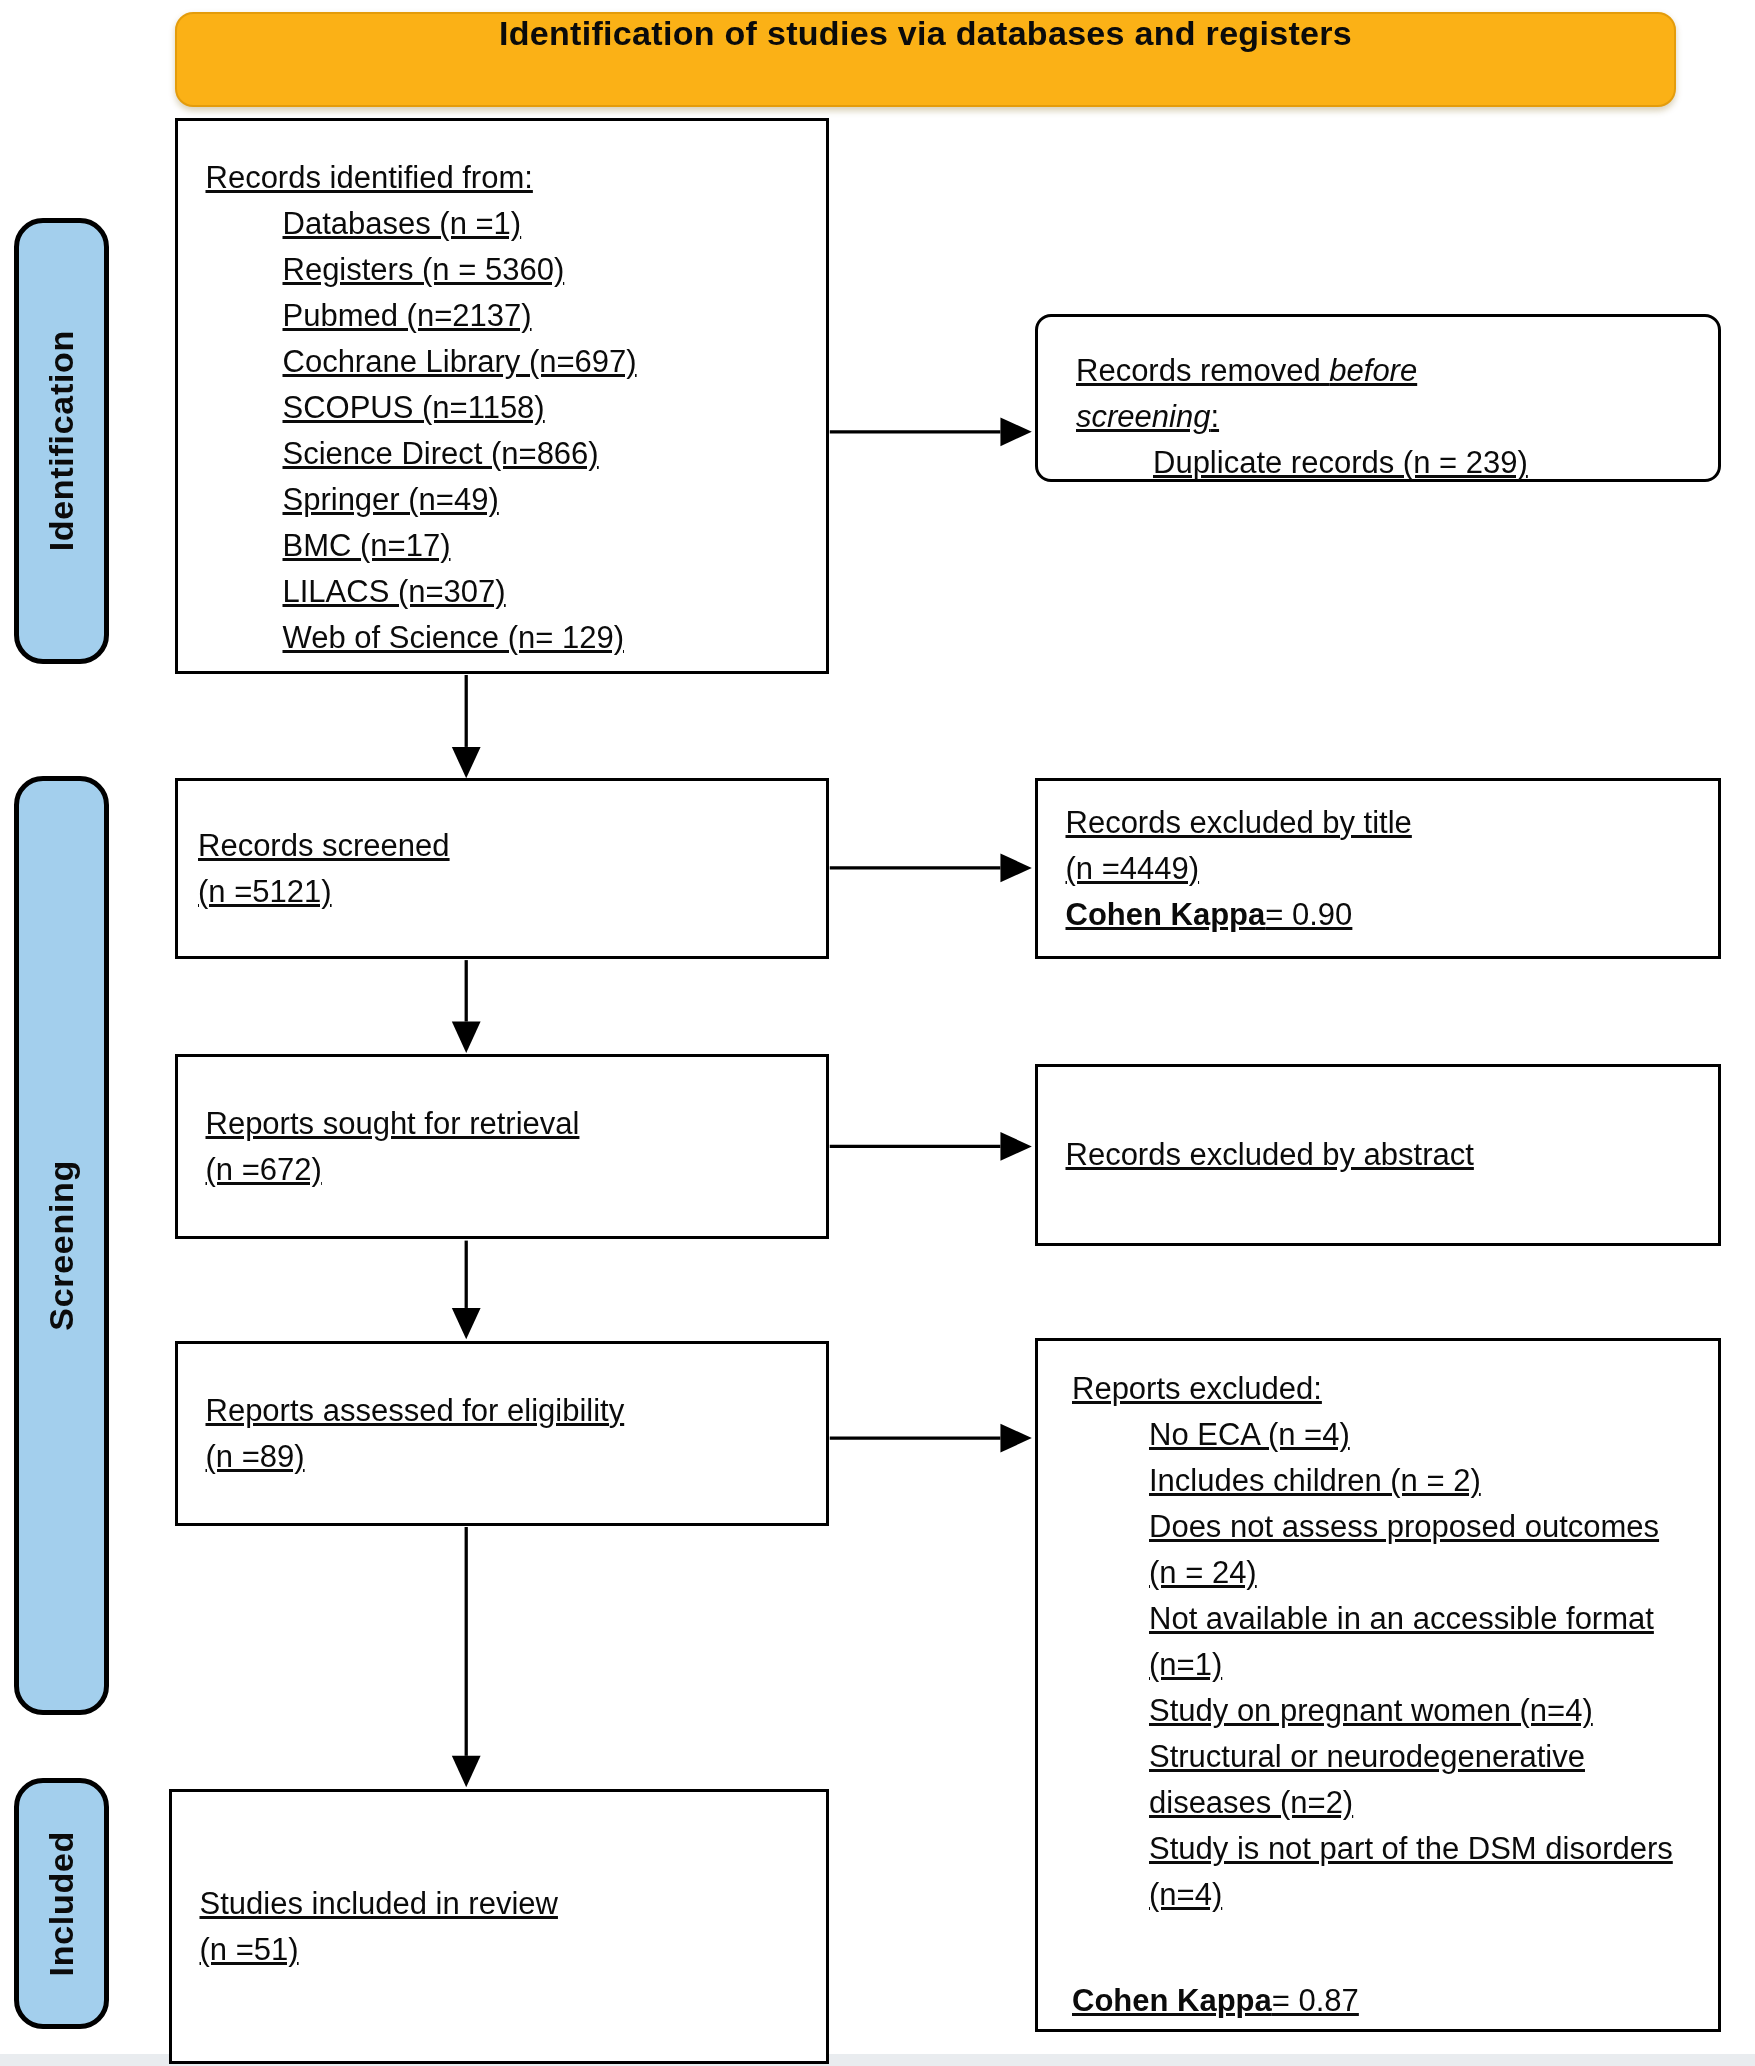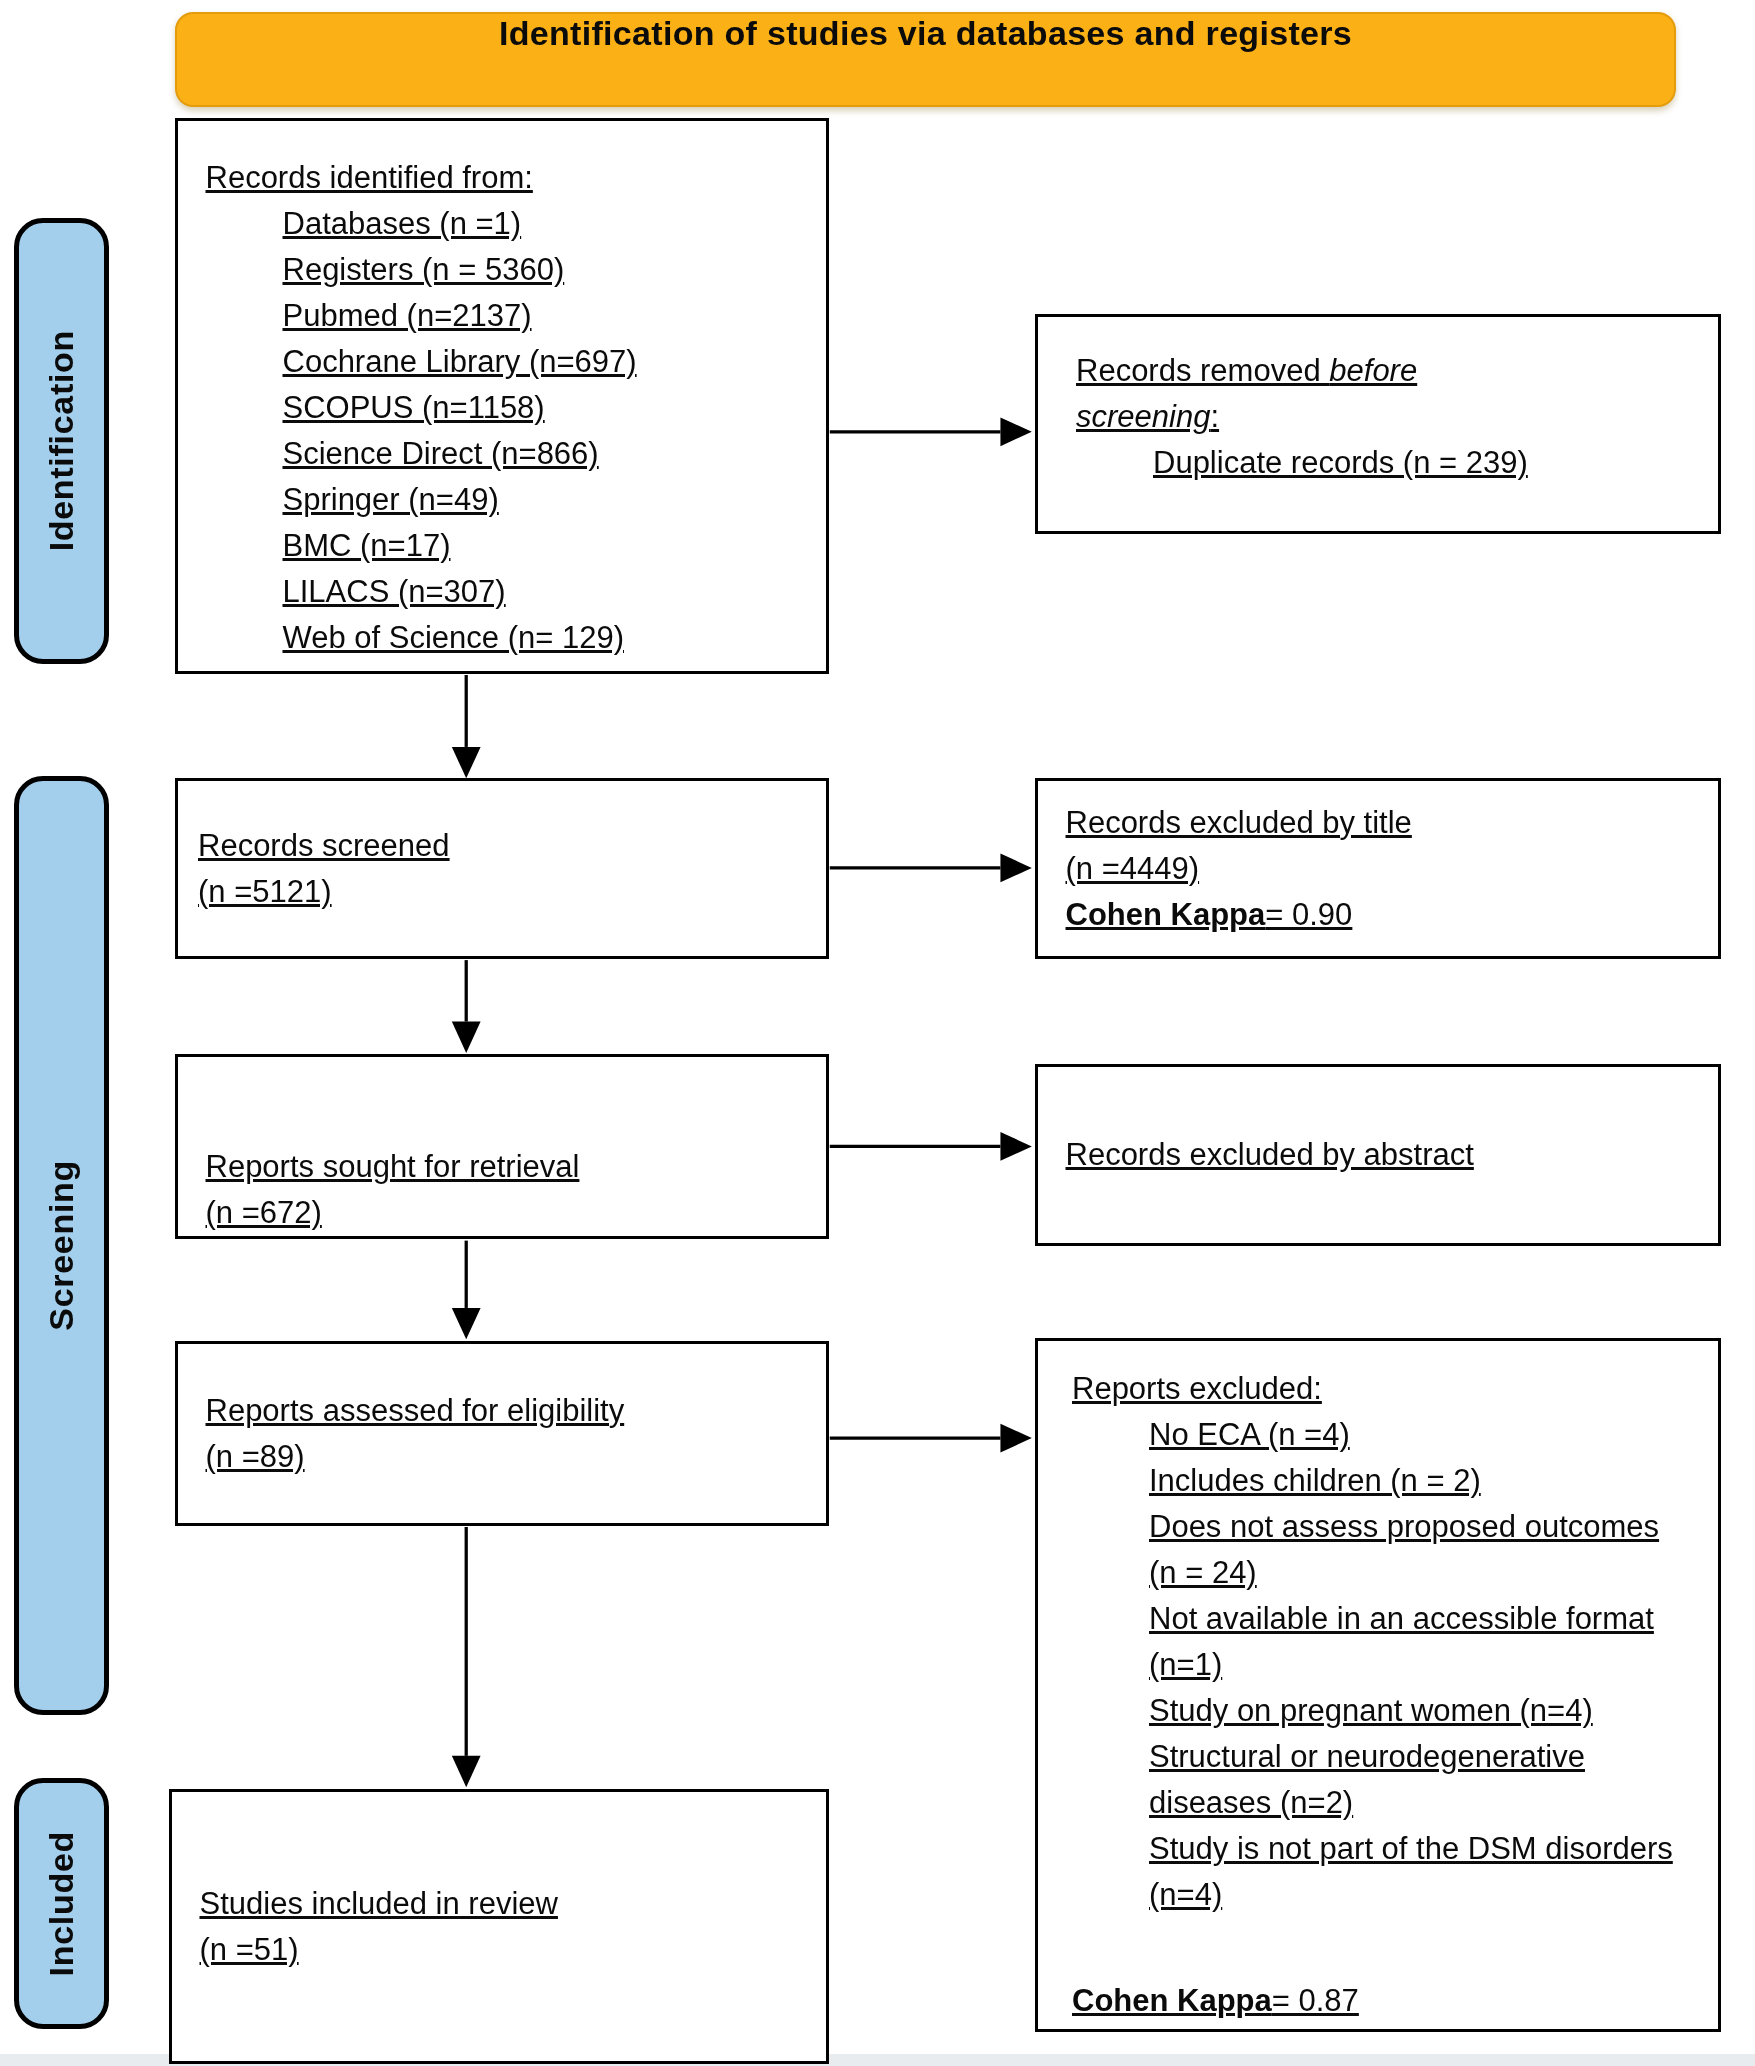--- a/index.html
+++ b/index.html
@@ -43,24 +43,24 @@
 
   
   .box{
     position:absolute;background:#fff;border:3.9px solid #000;
     box-sizing:border-box;z-index:2;
     font-size:31px;line-height:46px;text-decoration:underline;
   }
   .center-v{display:flex;flex-direction:column;justify-content:center;padding-left:27.5px;padding-right:19.6px;}
   .b-identified{left:175px;top:118px;width:654px;height:556px;padding:34px 13px 0 27.5px;}
   .b-screened{left:175px;top:778px;width:654px;height:181px;padding-left:20px;}
-  .b-sought{left:175px;top:1054px;width:654px;height:185px;justify-content:flex-end;}
+  .b-sought{left:175px;top:1054px;width:654px;height:185px;}
   .b-assessed{left:175px;top:1341px;width:654px;height:185px;}
   .b-studies{left:169px;top:1789px;width:660px;height:275px;}
-  .b-removed{left:1035px;top:314px;width:686px;height:220px;padding:31px 19.6px 0 38px;}
+  .b-removed{left:1035px;top:314px;width:686px;height:168px;padding:31px 19.6px 0 38px;border-radius:16px;}
   .b-exc-title{left:1035px;top:778px;width:686px;height:181px;}
   .b-exc-abstract{left:1035px;top:1064px;width:686px;height:182px;}
   .b-rep-excluded{left:1035px;top:1338px;width:686px;height:694px;padding:25px 17px 0 34px;}
   .indent{padding-left:77px;}
   .item{max-width:527px;}
   .kappa{margin-top:60px;}
   .kappa b,.bold{font-weight:bold;}
   .it{font-style:italic;}
 
   

